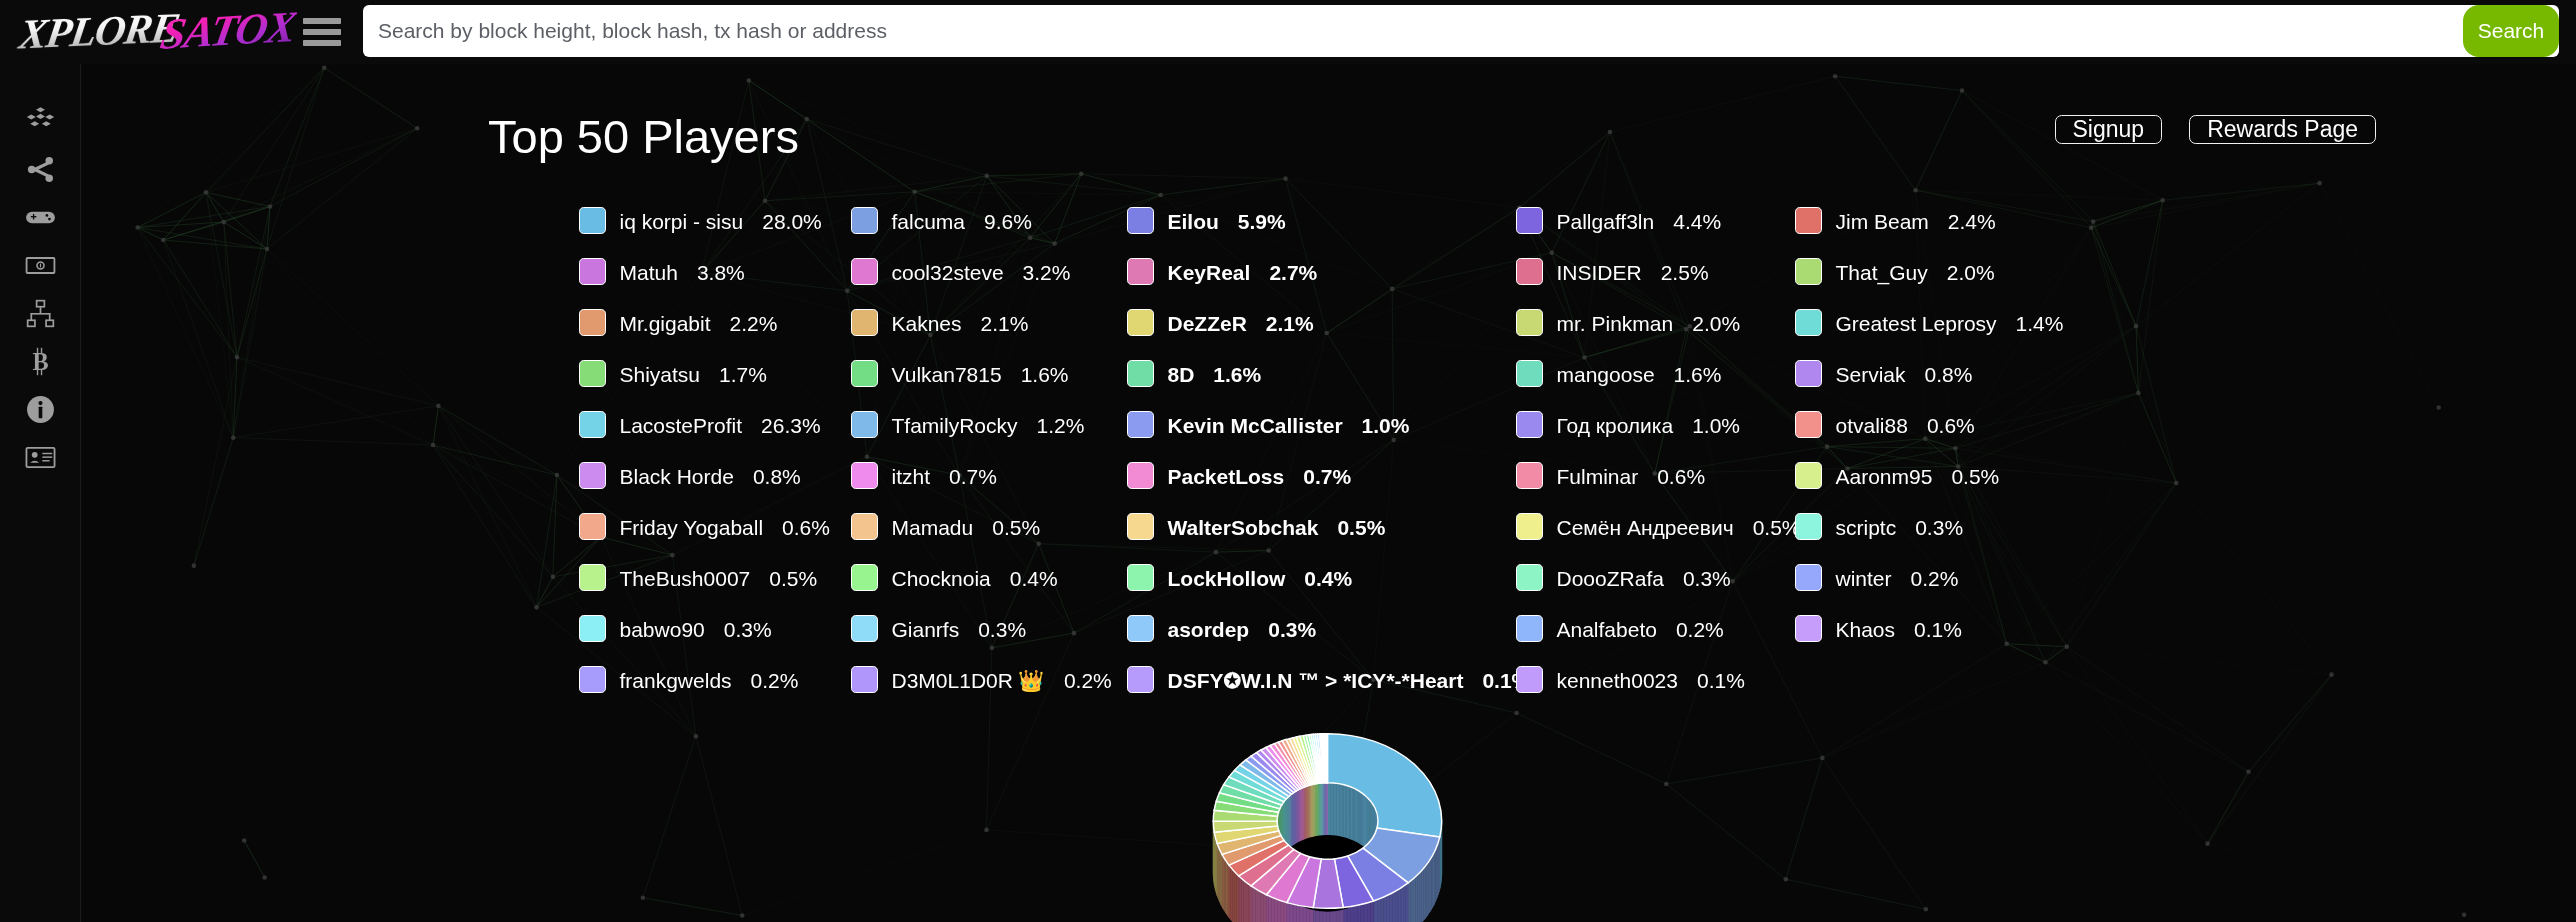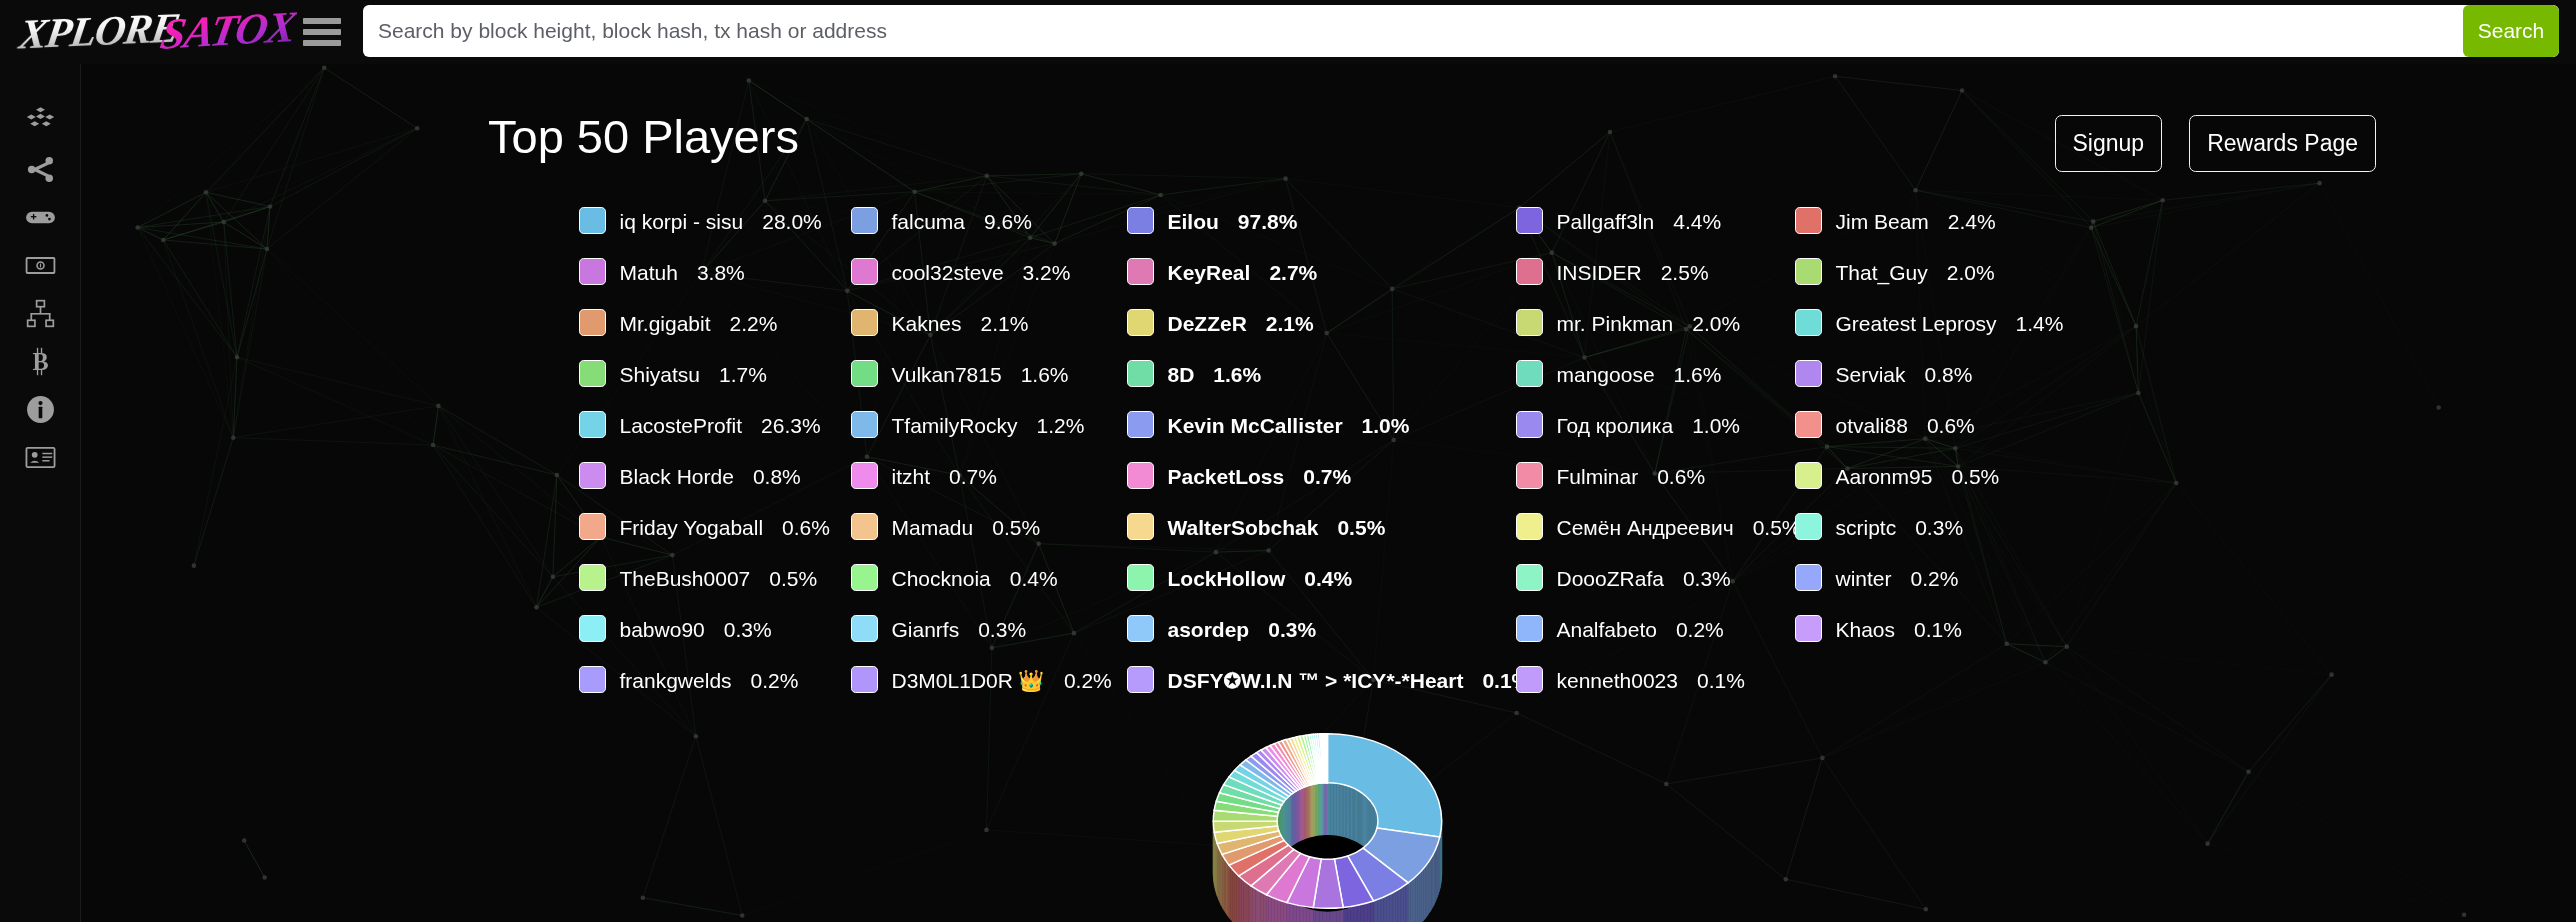--- a/index.html
+++ b/index.html
@@ -102,21 +102,21 @@
   }
   #search-input::placeholder { color: #5c6066; }
   #search-button {
     width: 96px;
     background: #76b900;
     border: 0;
     color: #ffffff;
     font-family: "Liberation Sans", sans-serif;
     font-size: 21px;
     cursor: pointer;
-    border-radius: 6px;
+    border-radius: 16px;
   }
 
   
   #sidebar {
     position: absolute;
     left: 0;
     top: 64px;
     width: 81px;
     height: 859px;
     background: #0a0a0a;
@@ -168,21 +168,21 @@
     display: flex;
     gap: 27px;
   }
   .hbtn {
     background: transparent;
     border: 1.3px solid #f2f2f2;
     border-radius: 6.7px;
     color: #ffffff;
     font-family: "Liberation Sans", sans-serif;
     font-size: 23px;
-    padding: 15px 17px;
+    padding: 1px 17px;
     cursor: pointer;
     white-space: nowrap;
     line-height: 1.1;
   }
 
   
   #legend {
     position: absolute;
     left: 498px;
     top: 119px;
@@ -914,21 +914,21 @@
         <div class="legend-row">
           <span class="swatch" style="background: rgb(176, 149, 251);"></span>
           <span class="lname">D3M0L1D0R 👑</span>
           <span class="lpct">0.2%</span>
         </div>
       </div>
       <div class="legend-col" style="left: 548px; font-weight: bold;">
         <div class="legend-row">
           <span class="swatch" style="background: rgb(123, 127, 228);"></span>
           <span class="lname">Eilou</span>
-          <span class="lpct">97.8%</span>
+          <span class="lpct">5.9%</span>
         </div>
         <div class="legend-row">
           <span class="swatch" style="background: rgb(223, 121, 180);"></span>
           <span class="lname">KeyReal</span>
           <span class="lpct">2.7%</span>
         </div>
         <div class="legend-row">
           <span class="swatch" style="background: rgb(224, 214, 114);"></span>
           <span class="lname">DeZZeR</span>
           <span class="lpct">2.1%</span>

